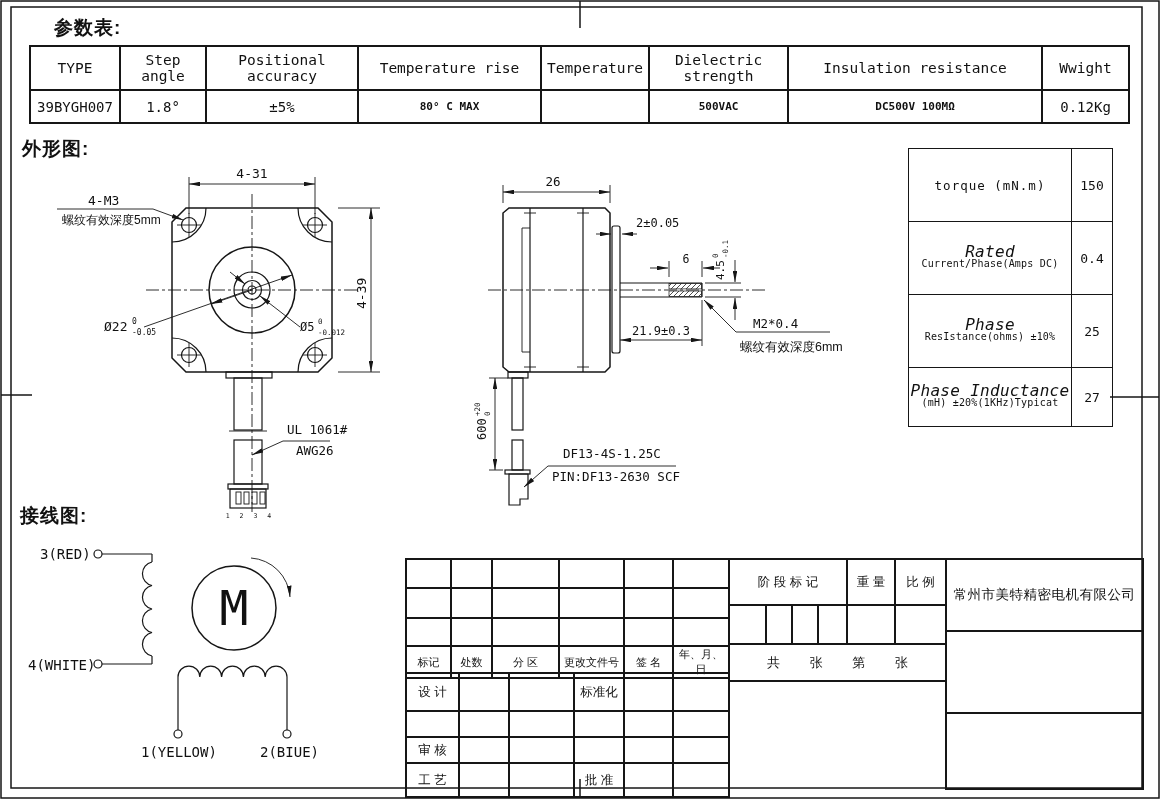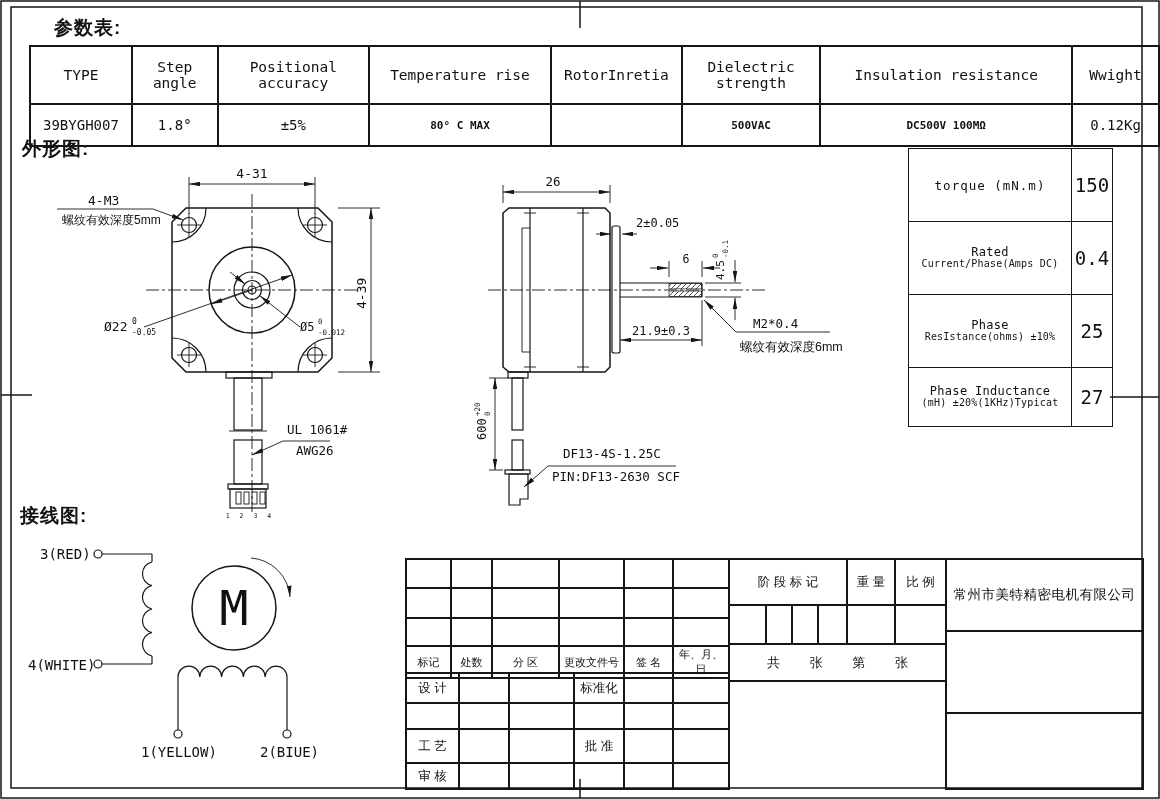--- a/index.html
+++ b/index.html
@@ -3,31 +3,31 @@
 <meta charset="utf-8">
 <style>
   html,body{margin:0;padding:0;background:#fff;}
   .sheet{position:relative;width:1160px;height:799px;background:#fff;overflow:hidden;
          font-family:"DejaVu Sans Mono","Liberation Mono",monospace;color:#111;}
   svg.lay{position:absolute;left:0;top:0;}
   .seclabel{position:absolute;font-weight:bold;font-size:19px;letter-spacing:1px;
             font-family:"Liberation Sans","DejaVu Sans",sans-serif;color:#111;}
   
   table.ptab{position:absolute;left:29px;top:45px;border-collapse:collapse;table-layout:fixed;}
-  table.ptab td{border:2px solid #161616;text-align:center;vertical-align:middle;padding:12px;overflow:hidden;}
+  table.ptab td{border:2px solid #161616;text-align:center;vertical-align:middle;padding:5px;overflow:hidden;}
   .ptab .hdr{font-size:14.5px;height:34px;}
   .ptab .val{font-size:14px;height:33px;}
   .ptab .sm{font-size:11px;font-weight:bold;}
   
   table.stab{position:absolute;left:908px;top:148px;border-collapse:collapse;table-layout:fixed;height:279px;}
   table.stab td{border:1.6px solid #161616;text-align:center;vertical-align:middle;padding:0;overflow:hidden;}
   .stab .lbl{font-size:12.5px;letter-spacing:1px;}
-  .stab .lbl .l1b{font-size:12px;letter-spacing:0.3px;line-height:12px;}
+  .stab .lbl .l1b{font-size:16px;letter-spacing:0.3px;line-height:12px;font-style:italic;}
   .stab .lbl .l2b{font-size:10px;letter-spacing:0.2px;line-height:12px;}
-  .stab .val{font-size:19px;}
+  .stab .val{font-size:13px;}
   
   .tb{border-collapse:collapse;table-layout:fixed;position:absolute;}
   .tb td{border:2px solid #161616;text-align:center;vertical-align:middle;padding:0;overflow:hidden;
          font-family:"Liberation Sans","DejaVu Sans",sans-serif;}
   .revhdr td{font-size:11px;}
   .tbsmall{font-size:12.5px;}
   .titlecell{font-size:17px;letter-spacing:2px;line-height:34px;}
   .companycell{font-size:13.5px;letter-spacing:0.5px;border-radius:18px;}
   .sheetscell{font-size:13px;word-spacing:26px;}
   
@@ -255,21 +255,21 @@
         <col style="width:139px">
         <col style="width:254px">
         <col style="width:87px">
       </colgroup>
   <tbody>
         <tr class="hdr">
     <td>TYPE</td>
     <td>Step angle</td>
     <td>Positional accuracy</td>
     <td>Temperature rise</td>
-    <td>RotorInretia</td>
+    <td>Temperature</td>
     <td>Dielectric strength</td>
     <td>Insulation resistance</td>
     <td>Wwight</td>
   </tr>
   <tr class="val">
     <td>39BYGH007</td>
     <td>1.8°</td>
     <td>±5%</td>
     <td class="sm">80° C MAX</td>
     <td></td>
@@ -362,50 +362,50 @@
 <table class="tb tbsmall" style="left:405px;top:672px;">
   <colgroup>
         <col style="width:53px">
         <col style="width:50px">
         <col style="width:65px">
         <col style="width:50px">
         <col style="width:49px">
         <col style="width:56px">
       </colgroup>
   <tbody>
-        <tr style="height:30px">
+        <tr style="height:38px">
     <td>设 计</td>
     <td></td>
           <td></td>
     <td>标准化</td>
     <td></td>
           <td></td>
   </tr>
   <tr style="height:26px">
           <td></td>
           <td></td>
           <td></td>
           <td></td>
           <td></td>
           <td></td>
         </tr>
+  <tr style="height:26px">
+    <td>审 核</td>
+    <td></td>
+          <td></td>
+          <td></td>
+          <td></td>
+          <td></td>
+  </tr>
   <tr style="height:34px">
     <td>工 艺</td>
     <td></td>
           <td></td>
     <td>批 准</td>
     <td></td>
-          <td></td>
-  </tr>
-  <tr style="height:26px">
-    <td>审 核</td>
-    <td></td>
-          <td></td>
-          <td></td>
-          <td></td>
           <td></td>
   </tr>
 </tbody>
     </table>
 
 <table class="tb" style="left:728px;top:558px;">
   <colgroup>
         <col style="width:37px">
         <col style="width:26px">
         <col style="width:26px">

